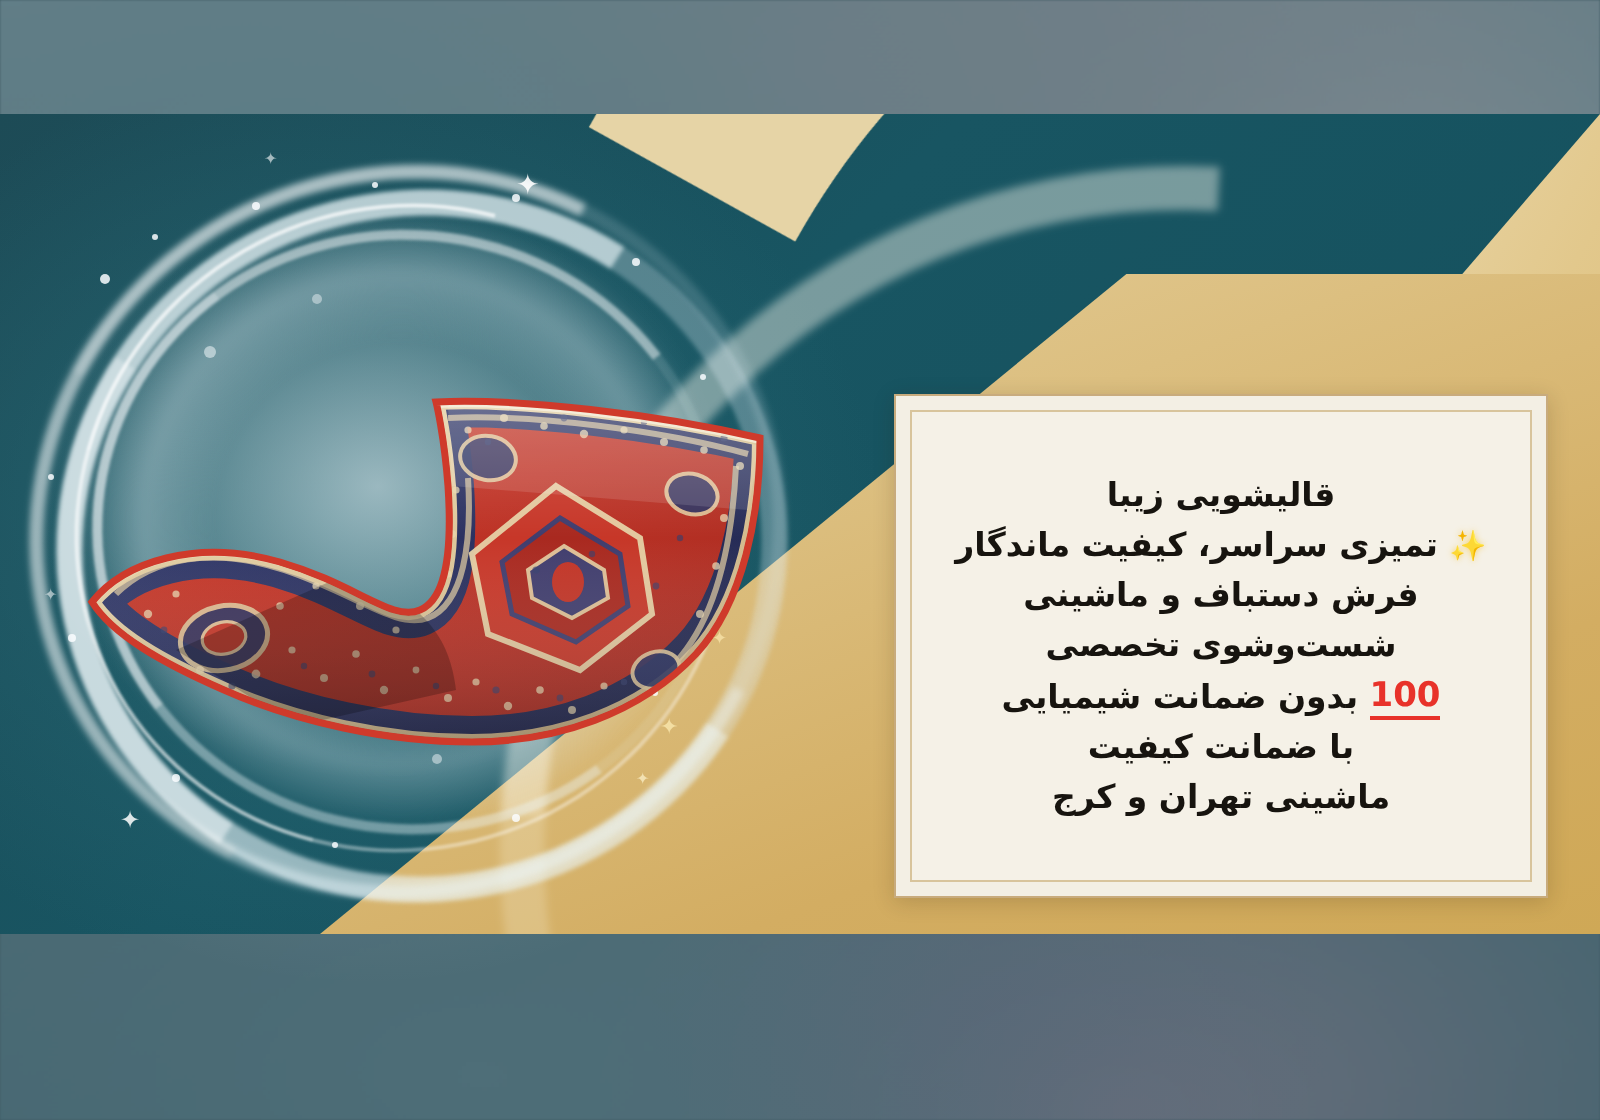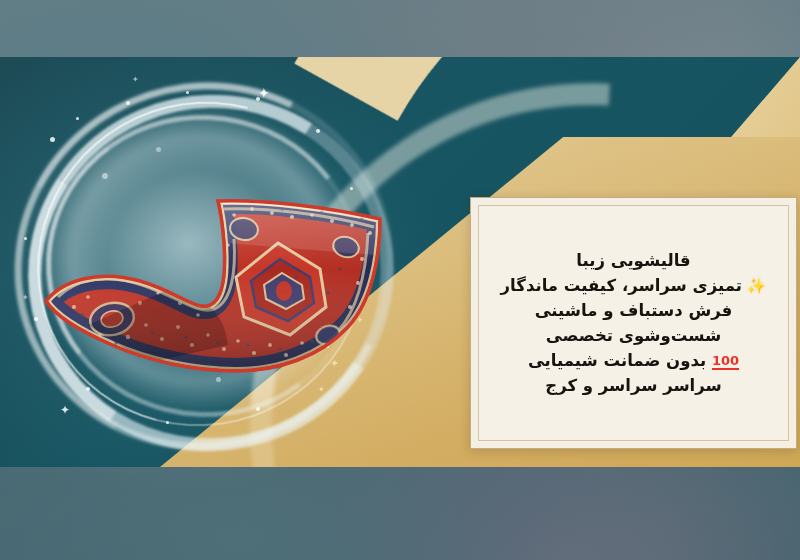--- a/index.html
+++ b/index.html
@@ -116,21 +116,21 @@
     filter:blur(3px);
   }
   .droplet{position:absolute;border-radius:50%;background:rgba(250,253,255,.85);}
 
   
   .carpet-wrap{position:absolute;left:28px;top:128px;width:370px;height:210px;}
   .sparkle{position:absolute;color:#fff;}
 
   
   .card{
-    position:absolute;left:470px;top:140px;width:325px;height:250px;
+    position:absolute;left:447px;top:140px;width:325px;height:250px;
     background:#f3efe4;
     border:1px solid #c8ab7d;
     box-shadow:0 2px 10px rgba(40,30,10,.18);
   }
   .card-inner{
     position:absolute;inset:7px;
     border:1.5px solid #d8c49c;
     background:#f5f1e7;
   }
   .card-text{
@@ -138,21 +138,21 @@
     display:flex;flex-direction:column;align-items:center;justify-content:center;
     direction:rtl;
     font-family:"DejaVu Sans","Liberation Sans",sans-serif;
     font-weight:bold;color:#17140f;
     font-size:16.5px;line-height:1.52;
     text-align:center;
     letter-spacing:0;
   }
   .card-line{white-space:nowrap;display:block;}
   .hundred{
-    display:inline-block;color:#e8322a;font-weight:bold;font-size:13px;
+    display:inline-block;color:#e8322a;font-weight:bold;font-size:17px;
     border-bottom:2.5px solid #e8322a;line-height:1;padding-bottom:1px;
     transform:translateY(-1px);
     font-family:"DejaVu Sans",sans-serif;
   }
   .spark{color:#f6c534;font-size:15px;text-shadow:0 0 3px rgba(246,197,52,.7);}
 </style>
 </head>
 <body>
 
 <div id="stage">
@@ -363,21 +363,22 @@
 
           <span class="card-line">فرش دستباف و ماشینی</span>
 
           <span class="card-line">شست‌وشوی تخصصی</span>
 
           <span class="card-line">
             <span class="hundred">100</span>
             <span>بدون ضمانت شیمیایی</span>
           </span>
 
-
-          <span class="card-line">سراسر سراسر و کرج</span>
+          <span class="card-line">با ضمانت کیفیت</span>
+
+          <span class="card-line">ماشینی تهران و کرج</span>
 
         </div>
       </div>
     </div>
 
   </div>
 </div>
 
 </body></html>

